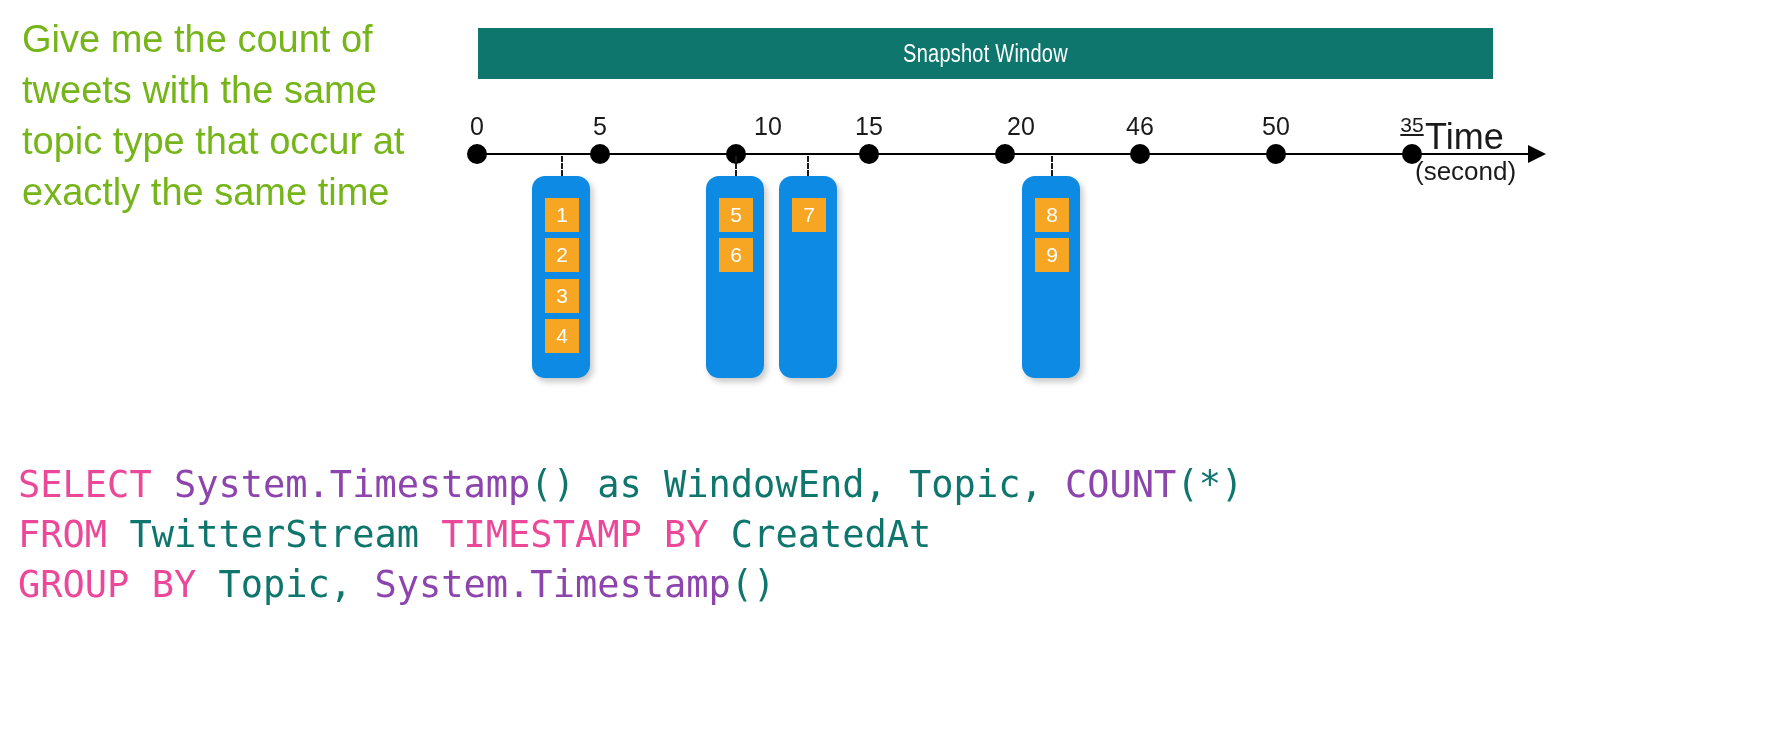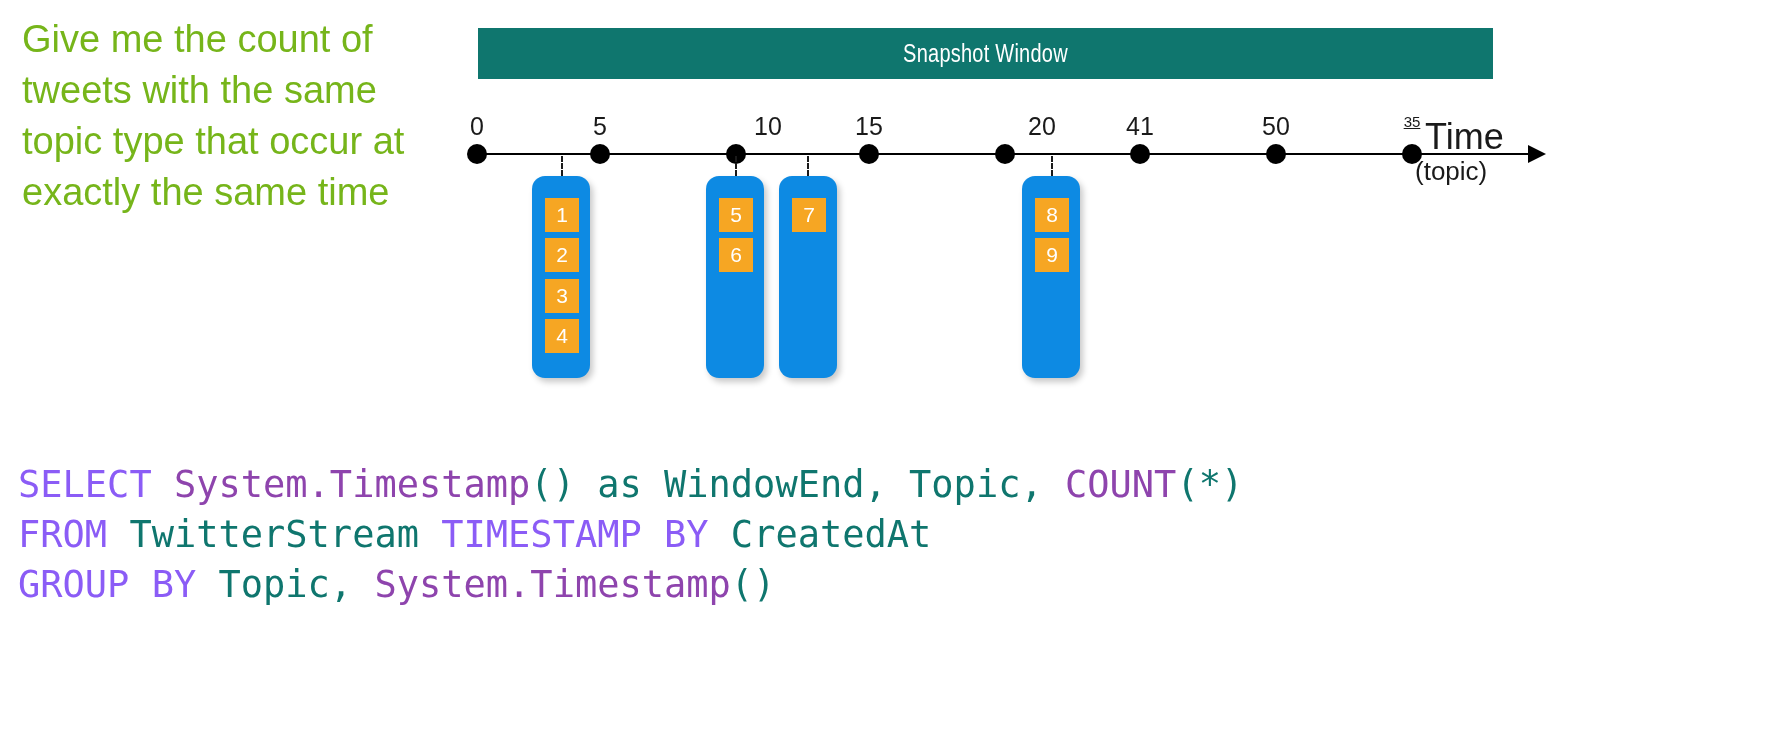--- a/index.html
+++ b/index.html
@@ -67,21 +67,21 @@
     top:154px;
   }
   .tick-label{
     position:absolute;
     transform:translateX(-50%);
     top:112px;
     font-size:25px;
     color:#1a1a1a;
     font-family:"Liberation Sans", sans-serif;
   }
-  .tick-label.small{font-size:15px; top:113px;text-decoration:underline;}
+  .tick-label.small{font-size:21px; top:113px;text-decoration:underline;}
 
   #time-axis-title{
     position:absolute;
     left:1425px; top:120px;
     font-size:36px;
     color:#1a1a1a;
     line-height:34px;
     font-family:"Liberation Sans", sans-serif;
   }
   #time-axis-unit{
@@ -119,21 +119,21 @@
 
   
   #sql-block{
     position:absolute;
     left:18px; top:460px;
     font-family:"DejaVu Sans Mono", monospace;
     font-size:37px;
     line-height:50px;
     white-space:pre;
   }
-  .kw{color:#8b5cf6;margin-top:23px;}
+  .kw{color:#ec4899;margin-top:23px;}
   .fn{color:#8e44ad;}
   .pl{color:#0f766e;}
 </style>
 </head>
 <body>
 
 <div class="stage">
 
   <div id="prompt-text">Give me the count of tweets with the same topic type that occur at exactly the same time</div>
 
@@ -147,32 +147,32 @@
 
     <div id="axis-ticks">
         <div class="tick-label" style="left: 477px;">0</div>
         <div class="tick-dot" style="left: 477px;"></div>
         <div class="tick-label" style="left: 600px;">5</div>
         <div class="tick-dot" style="left: 600px;"></div>
         <div class="tick-label" style="left: 736px; margin-left: 32px;">10</div>
         <div class="tick-dot" style="left: 736px;"></div>
         <div class="tick-label" style="left: 869px;">15</div>
         <div class="tick-dot" style="left: 869px;"></div>
-        <div class="tick-label" style="left: 1042px; text-align: right;">20</div>
+        <div class="tick-label" style="left: 1021px; text-align: right;">20</div>
         <div class="tick-dot" style="left: 1005px;"></div>
-        <div class="tick-label" style="left: 1140px;">41</div>
+        <div class="tick-label" style="left: 1140px;">46</div>
         <div class="tick-dot" style="left: 1140px;"></div>
         <div class="tick-label" style="left: 1276px;">50</div>
         <div class="tick-dot" style="left: 1276px;"></div>
         <div class="tick-label small" style="left: 1412px;">35</div>
         <div class="tick-dot" style="left: 1412px;"></div>
       </div>
 
     <div id="time-axis-title">Time</div>
-    <div id="time-axis-unit">(topic)</div>
+    <div id="time-axis-unit">(second)</div>
 
     <div id="event-layer">
         <div class="drop-line" style="left: 562px; height: 20px;"></div>
         <div class="event-box" style="left: 532px; top: 176px; width: 58px; height: 202px; background: rgb(13, 138, 227);"></div>
         <div class="tweet-chip" style="left: 545px; top: 198px; background: rgb(246, 166, 35); color: rgb(255, 255, 255);">1</div>
         <div class="tweet-chip" style="left: 545px; top: 238px; background: rgb(246, 166, 35); color: rgb(255, 255, 255);">2</div>
         <div class="tweet-chip" style="left: 545px; top: 279px; background: rgb(246, 166, 35); color: rgb(255, 255, 255);">3</div>
         <div class="tweet-chip" style="left: 545px; top: 319px; background: rgb(246, 166, 35); color: rgb(255, 255, 255);">4</div>
         <div class="drop-line" style="left: 736px; height: 20px;"></div>
         <div class="event-box" style="left: 706px; top: 176px; width: 58px; height: 202px; background: rgb(13, 138, 227);"></div>

